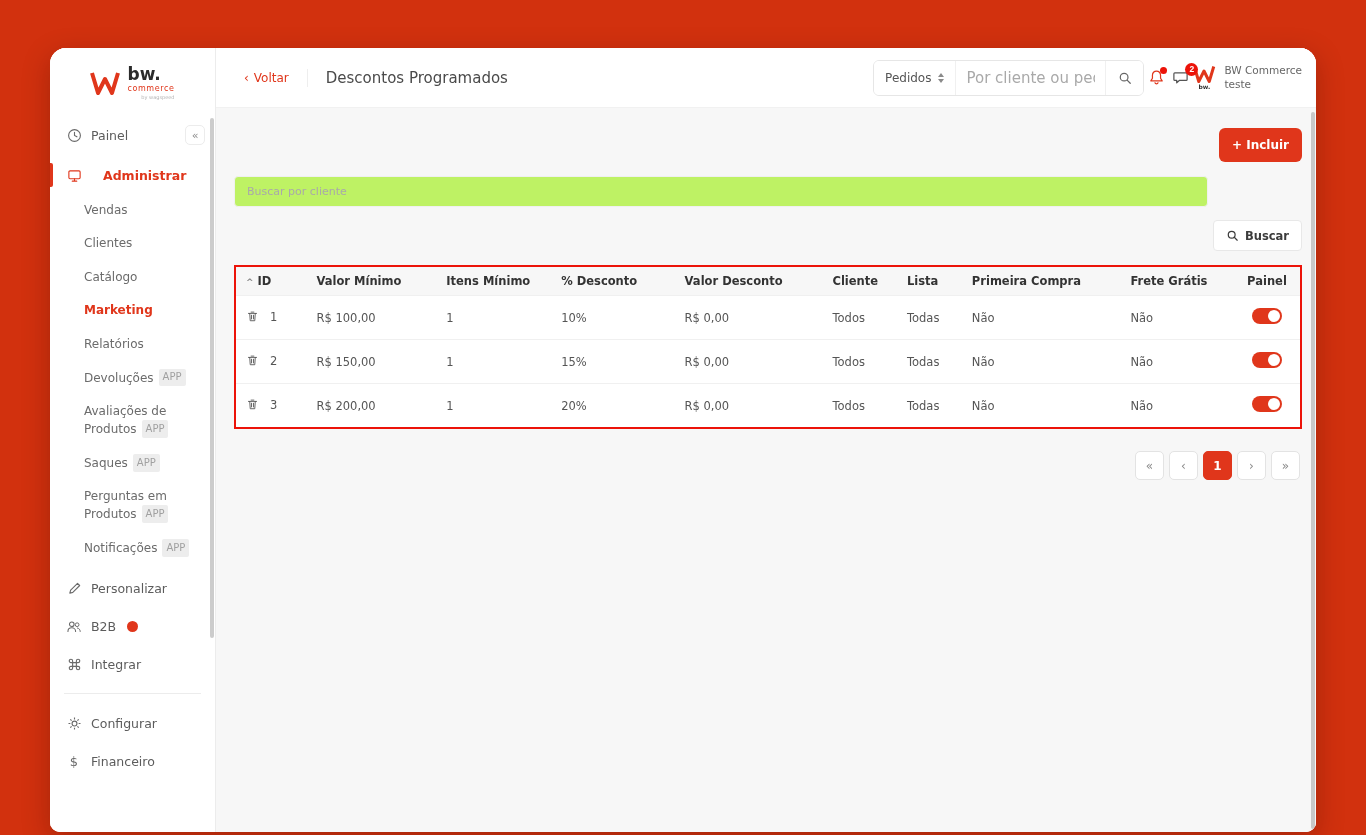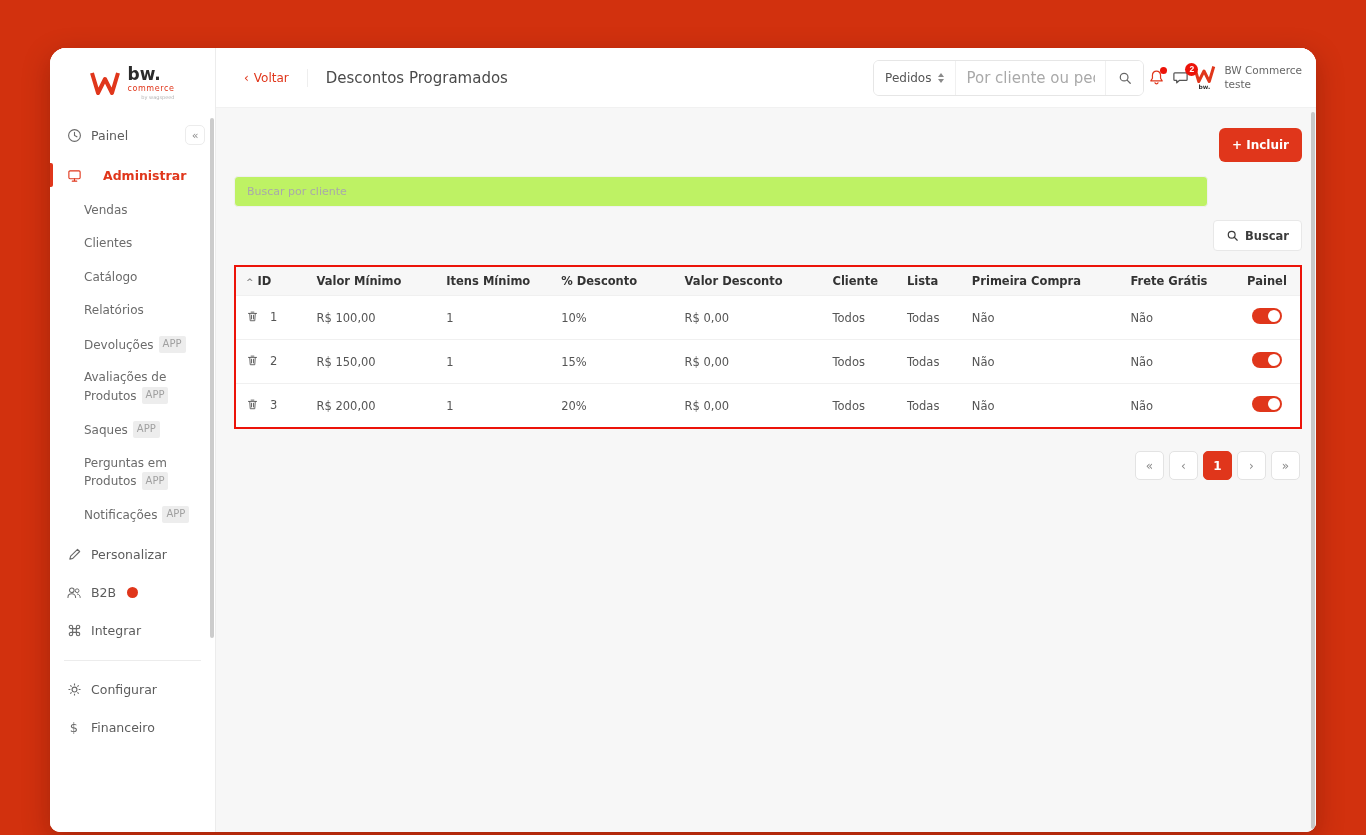--- a/index.html
+++ b/index.html
@@ -137,20 +137,21 @@
                 <path d="M5.6 14h4.8M8 11.4V14" stroke="#e0361b" stroke-width="1.2" stroke-linecap="round"></path>
               </svg>
           </span>
           <span>Administrar</span>
         </div>
 
         <ul class="submenu">
             <li class="sub-item"><span>Vendas</span></li>
             <li class="sub-item"><span>Clientes</span></li>
             <li class="sub-item"><span>Catálogo</span></li>
+            <li class="sub-item active"><span>Marketing</span></li>
             <li class="sub-item"><span>Relatórios</span></li>
             <li class="sub-item"><span>Devoluções</span><span class="app-badge">APP</span></li>
             <li class="sub-item"><span>Avaliações de Produtos</span><span class="app-badge">APP</span></li>
             <li class="sub-item"><span>Saques</span><span class="app-badge">APP</span></li>
             <li class="sub-item"><span>Perguntas em Produtos</span><span class="app-badge">APP</span></li>
             <li class="sub-item"><span>Notificações</span><span class="app-badge">APP</span></li>
           </ul>
 
         <div class="side-item">
           <span class="ico">

